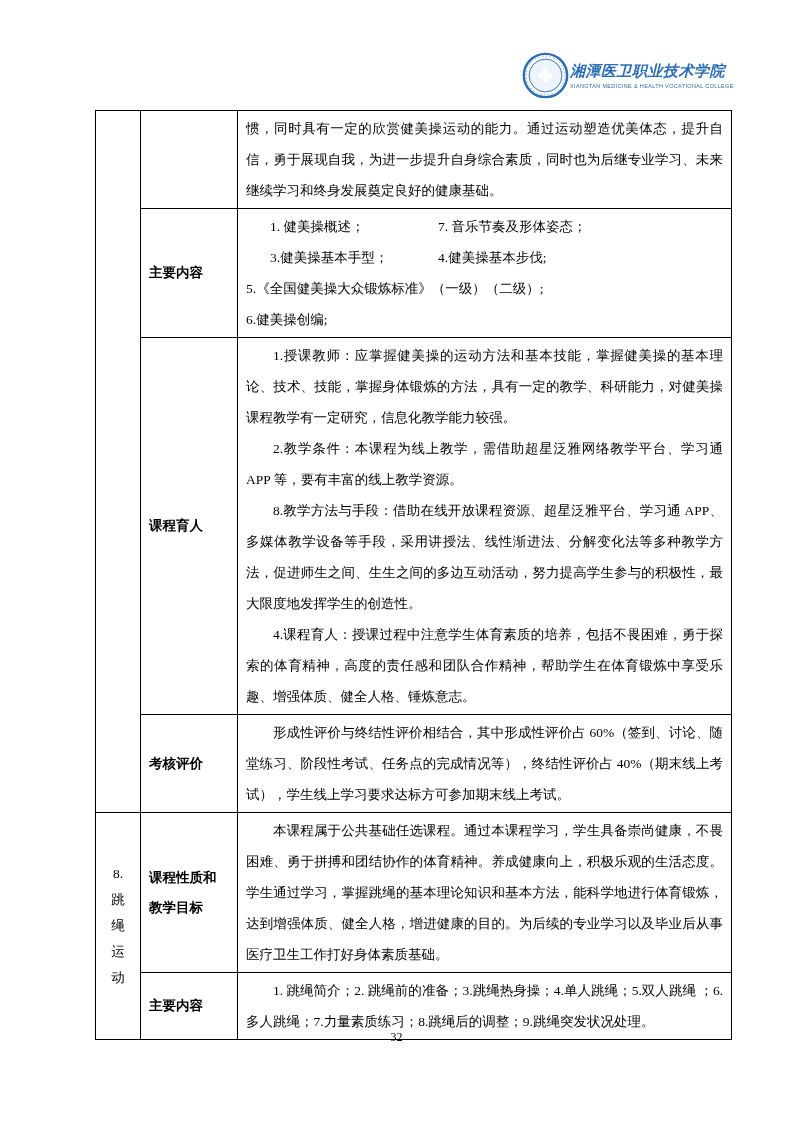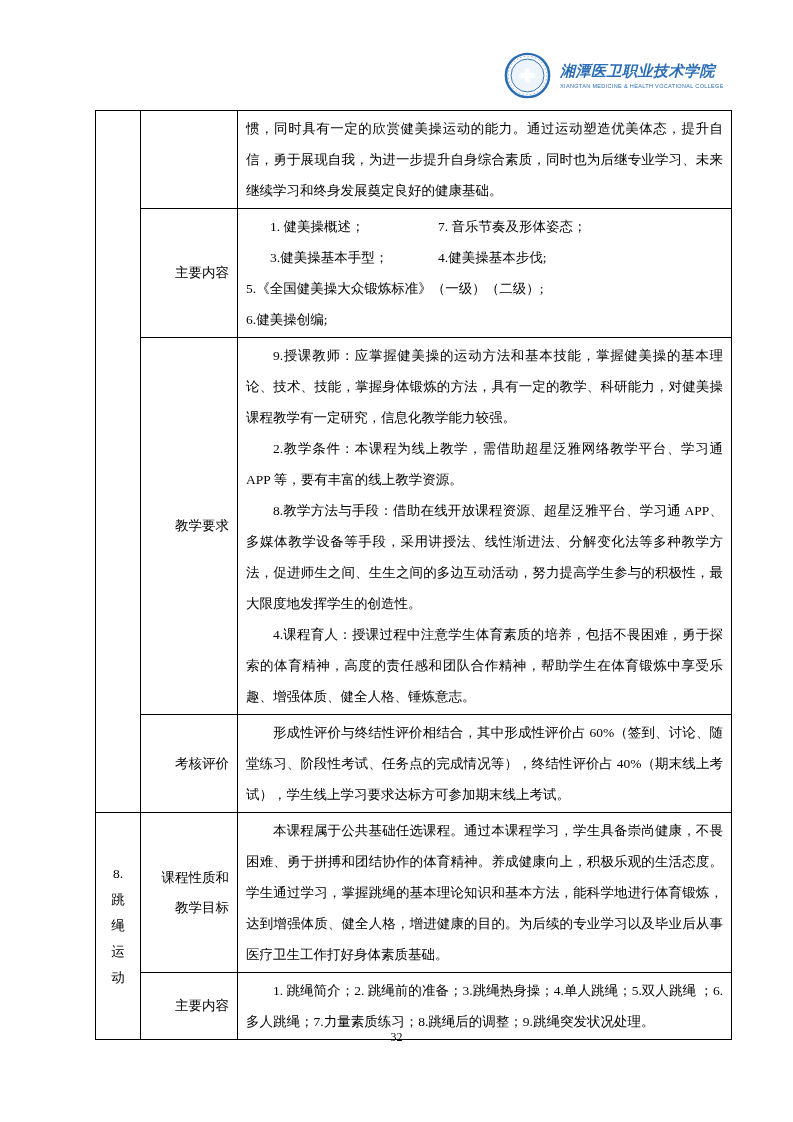--- a/index.html
+++ b/index.html
@@ -11,24 +11,24 @@
     background: #ffffff;
     font-family: "Liberation Serif", "DejaVu Serif", serif;
     color: #000;
     overflow: hidden;
   }
 
   
   .logo {
     position: absolute;
     top: 52px;
-    left: 504px;
+    left: 522px;
     display: flex;
     align-items: center;
-    gap: 9px;
+    gap: 1px;
   }
   .emblem { width: 47px; height: 47px; flex: 0 0 auto; }
   .logo-text { display: flex; flex-direction: column; gap: 2px; }
   .logo-cn {
     font-size: 15px;
     font-weight: bold;
     font-style: italic;
     color: #2a6db5;
     letter-spacing: 0.5px;
     white-space: nowrap;
@@ -51,21 +51,21 @@
     border-collapse: collapse;
     table-layout: fixed;
     font-size: 13.5px;
   }
   .doc-table td {
     border: 1px solid #000;
     vertical-align: middle;
     padding: 2px 8px;
   }
   .c-sec   { padding: 0; text-align: center; }
-  .c-label { text-align: right; padding: 2px 10px; line-height: 30px; }
+  .c-label { text-align: left; padding: 2px 10px; line-height: 30px; font-weight: bold; }
   .c-content { line-height: 31px; }
   .c-content p { margin: 0; text-align: justify; }
   .c-content p.indent { text-indent: 2em; }
 
   .r1 td { height: 92px; margin-top: 42px; }
   .r2 td { height: 124px; }
   .r3 td { height: 370px; }
   .r4 td { height: 92px; }
   .r5 td { height: 152px; }
   .r6 td { height: 62px; }
@@ -135,23 +135,23 @@
           <span>7. 音乐节奏及形体姿态；</span>
           <span>3.健美操基本手型；</span>
           <span>4.健美操基本步伐;</span>
         </div>
         <div class="mc-line">5.《全国健美操大众锻炼标准》（一级）（二级）;</div>
         <div class="mc-line">6.健美操创编;</div>
       </td>
     </tr>
 
     <tr class="r3">
-      <td class="c-label">教学要求</td>
+      <td class="c-label">课程育人</td>
       <td class="c-content">
-        <p class="indent">9.授课教师：应掌握健美操的运动方法和基本技能，掌握健美操的基本理论、技术、技能，掌握身体锻炼的方法，具有一定的教学、科研能力，对健美操课程教学有一定研究，信息化教学能力较强。</p>
+        <p class="indent">1.授课教师：应掌握健美操的运动方法和基本技能，掌握健美操的基本理论、技术、技能，掌握身体锻炼的方法，具有一定的教学、科研能力，对健美操课程教学有一定研究，信息化教学能力较强。</p>
         <p class="indent">2.教学条件：本课程为线上教学，需借助超星泛雅网络教学平台、学习通APP 等，要有丰富的线上教学资源。</p>
         <p class="indent">8.教学方法与手段：借助在线开放课程资源、超星泛雅平台、学习通 APP、多媒体教学设备等手段，采用讲授法、线性渐进法、分解变化法等多种教学方法，促进师生之间、生生之间的多边互动活动，努力提高学生参与的积极性，最大限度地发挥学生的创造性。</p>
         <p class="indent">4.课程育人：授课过程中注意学生体育素质的培养，包括不畏困难，勇于探索的体育精神，高度的责任感和团队合作精神，帮助学生在体育锻炼中享受乐趣、增强体质、健全人格、锤炼意志。</p>
       </td>
     </tr>
 
     <tr class="r4">
       <td class="c-label">考核评价</td>
       <td class="c-content">
         <p class="indent">形成性评价与终结性评价相结合，其中形成性评价占 60%（签到、讨论、随堂练习、阶段性考试、任务点的完成情况等），终结性评价占 40%（期末线上考试），学生线上学习要求达标方可参加期末线上考试。</p>

